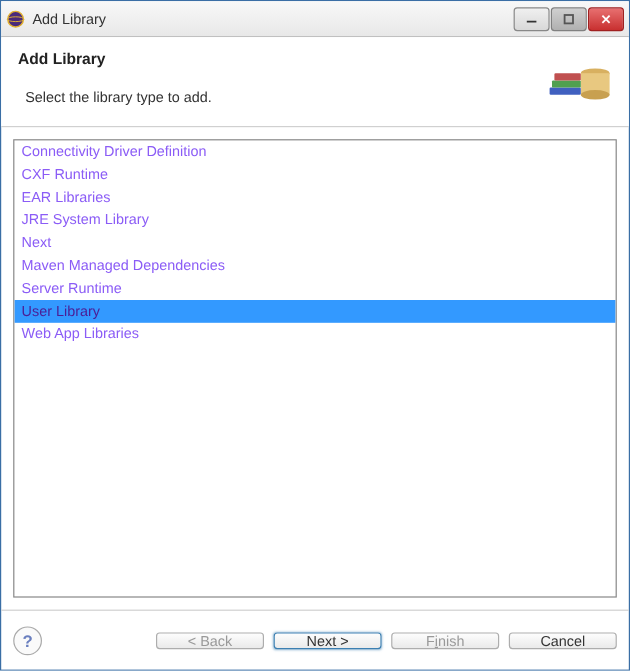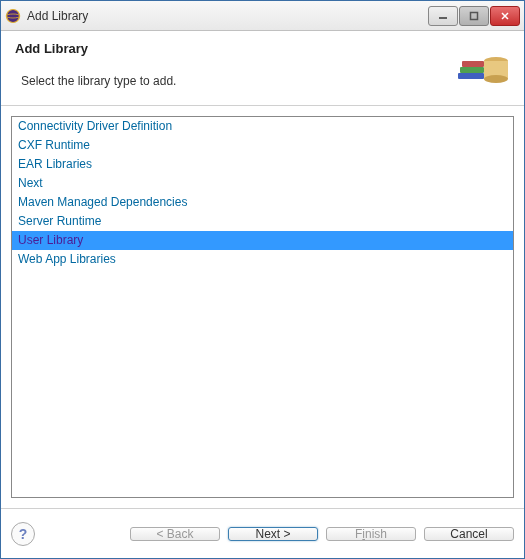--- a/index.html
+++ b/index.html
@@ -68,21 +68,21 @@
       flex: 1;
       border: 1px solid #888;
       background: #fff;
       overflow: auto;
     }
     .list-item {
       padding: 1px 6px;
       font-size: 12px;
       cursor: default;
       line-height: 17px;
-      color: #0369a1;
+      color: #8b5cf6;
     }
     .list-item.selected {
       background: #3399ff;
       color: #4c1d95;
     }
 
     .buttonbar {
       height: 50px;
       border-top: 1px solid #d0d0d0;
       display: flex;
@@ -168,20 +168,21 @@
         <rect x="8" y="20" width="22" height="6" rx="1" fill="#c05050"></rect>
       </svg>
     </div>
   </div>
 
   <div class="content">
     <div class="listbox" id="listbox">
         <div class="list-item">Connectivity Driver Definition</div>
         <div class="list-item">CXF Runtime</div>
         <div class="list-item">EAR Libraries</div>
+        <div class="list-item">JRE System Library</div>
         <div class="list-item">Next</div>
         <div class="list-item">Maven Managed Dependencies</div>
         <div class="list-item">Server Runtime</div>
         <div class="list-item selected">User Library</div>
         <div class="list-item">Web App Libraries</div>
       </div>
   </div>
 
   <div class="buttonbar">
     <div class="help">?</div>

